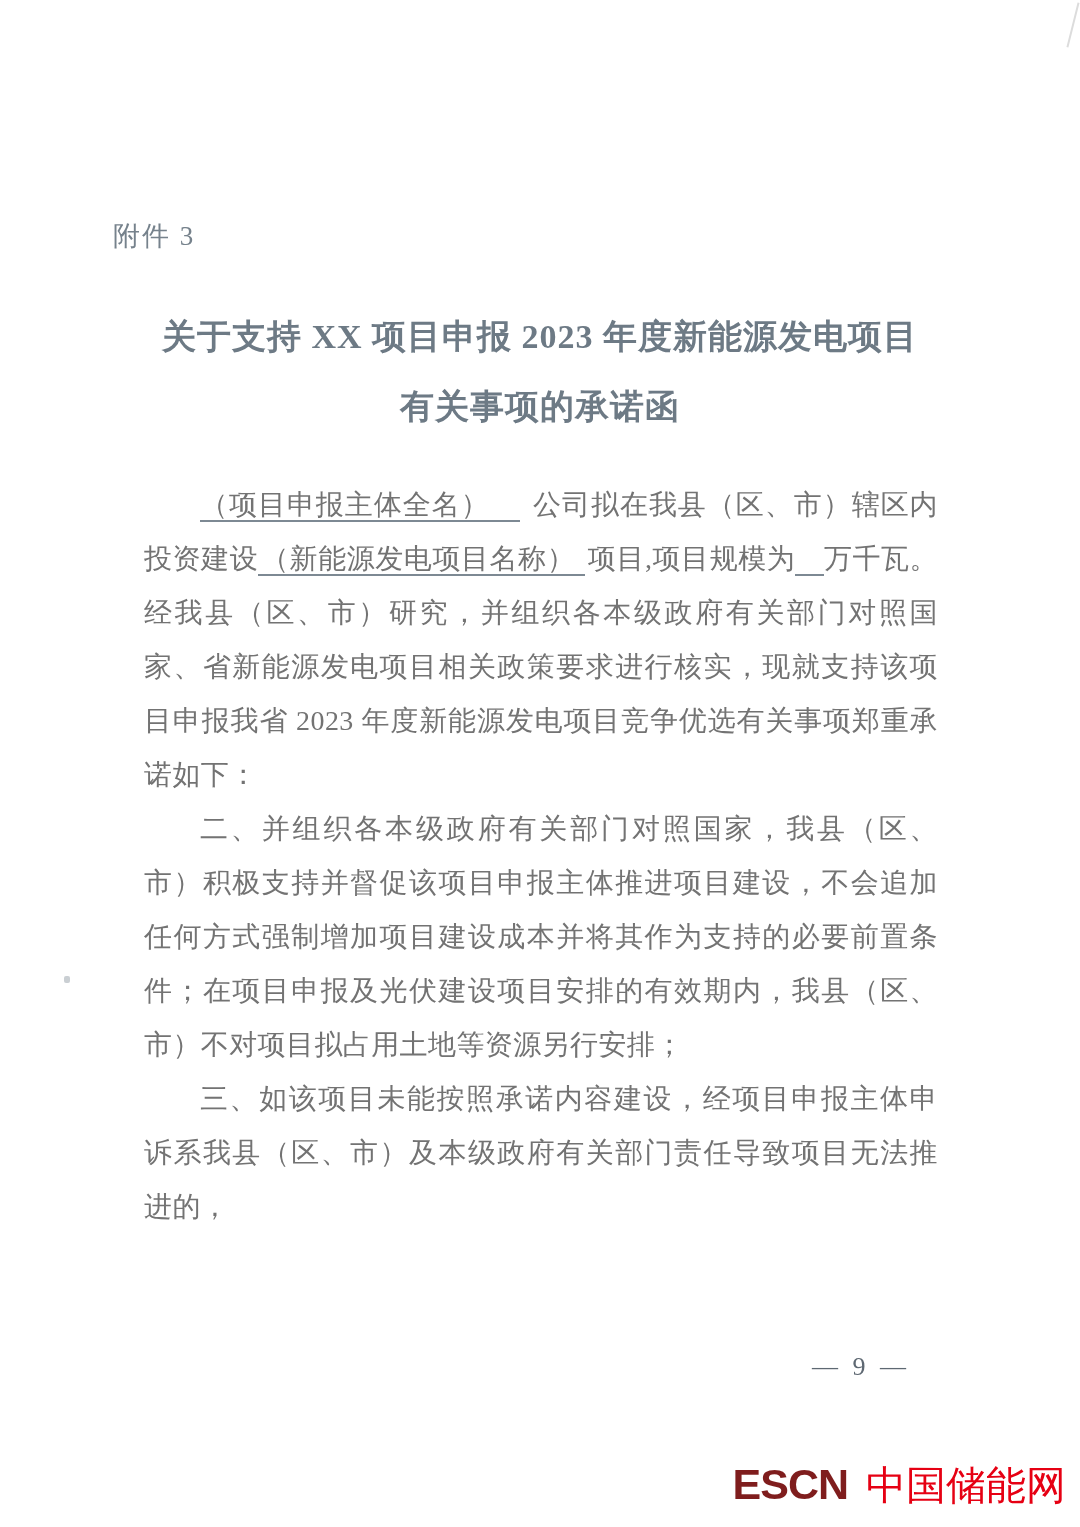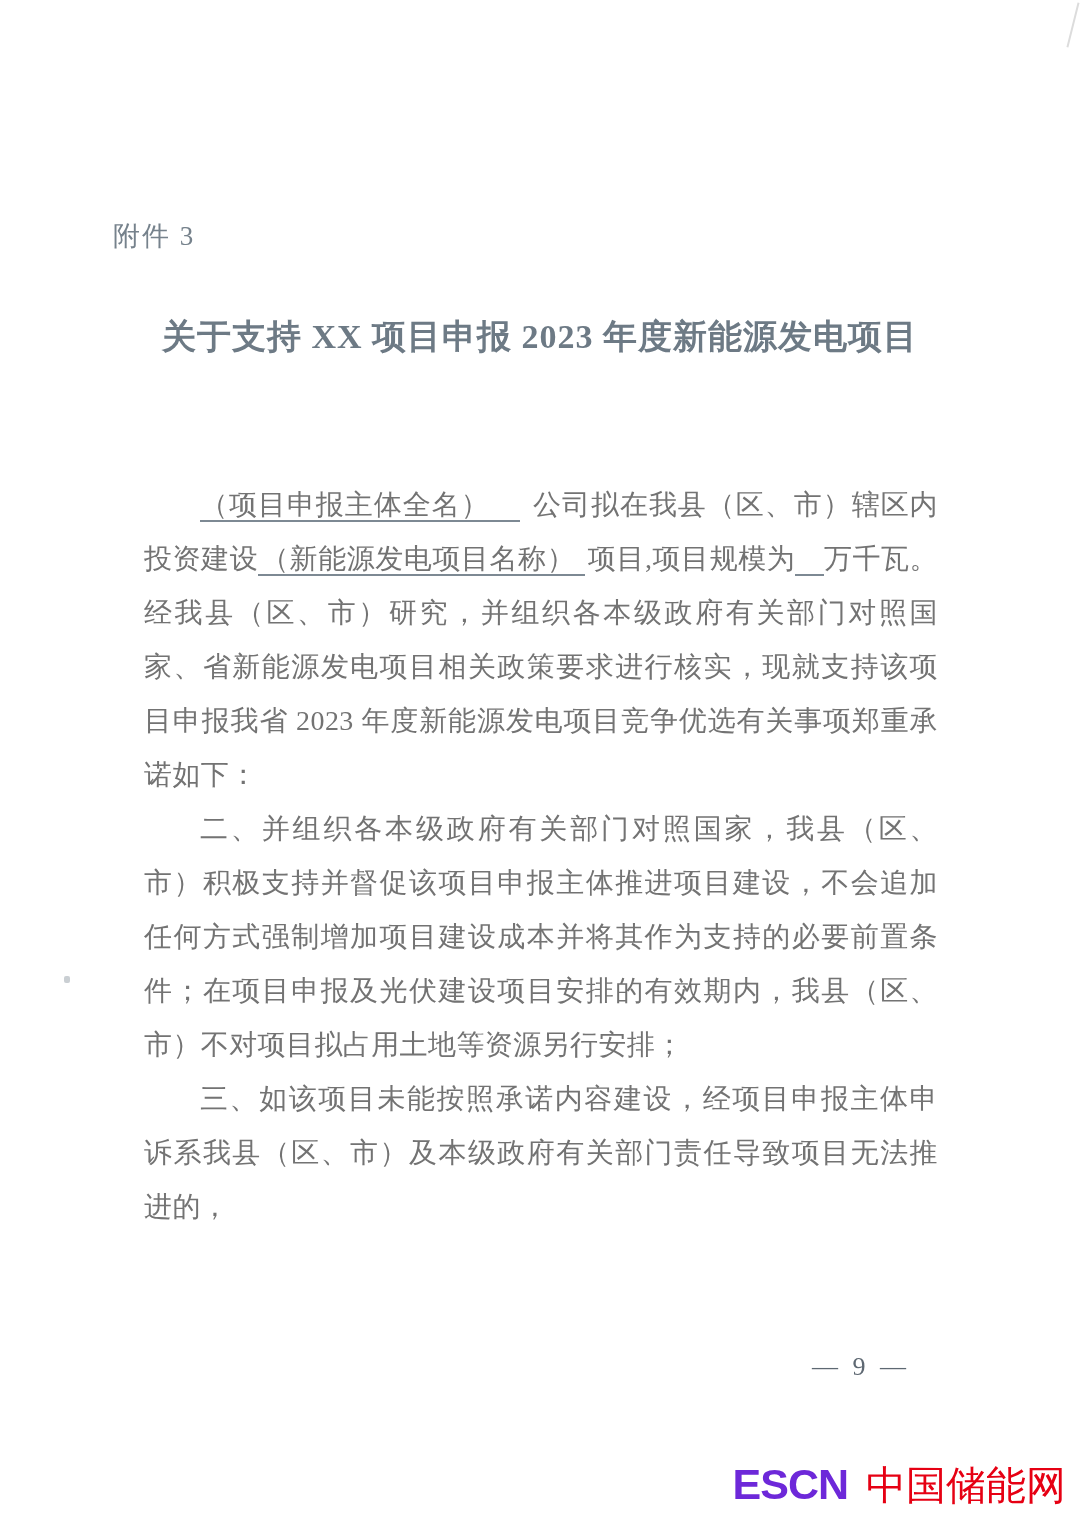--- a/index.html
+++ b/index.html
@@ -101,32 +101,33 @@
 <body>
 
 <div class="page">
 
   <div class="scan-edge"></div>
 
   <div class="attachment">附件 3</div>
 
   <div class="title">
     <div>关于支持 XX 项目申报 2023 年度新能源发电项目</div>
+    <div>有关事项的承诺函</div>
   </div>
 
   <div class="doc-body">
     <p class="para"><span class="u u-applicant">（项目申报主体全名）</span><span>公司拟在我县（区、市）辖区内投资建设</span><span class="u u-project">（新能源发电项目名称）</span><span>项目,项目规模为</span><span class="u-capacity">　</span><span>万千瓦。经我县（区、市）研究，并组织各本级政府有关部门对照国家、省新能源发电项目相关政策要求进行核实，现就支持该项目申报我省 2023 年度新能源发电项目竞争优选有关事项郑重承诺如下：</span></p>
 
 
     <p class="para">二、并组织各本级政府有关部门对照国家，我县（区、市）积极支持并督促该项目申报主体推进项目建设，不会追加任何方式强制增加项目建设成本并将其作为支持的必要前置条件；在项目申报及光伏建设项目安排的有效期内，我县（区、市）不对项目拟占用土地等资源另行安排；</p>
 
     <p class="para">三、如该项目未能按照承诺内容建设，经项目申报主体申诉系我县（区、市）及本级政府有关部门责任导致项目无法推进的，</p>
   </div>
 
   <div class="page-number">— 9 —</div>
 
   <div class="watermark">
-    <span class="wm-latin" style="color: #6d28d9;">ESCN</span><span class="wm-cjk" style="color: rgb(230, 0, 19);">中国储能网</span>
+    <span class="wm-latin" style="color: #7f1d1d;">ESCN</span><span class="wm-cjk" style="color: rgb(230, 0, 19);">中国储能网</span>
   </div>
 
   <div class="speck"></div>
 
 </div>
 
 </body></html>

